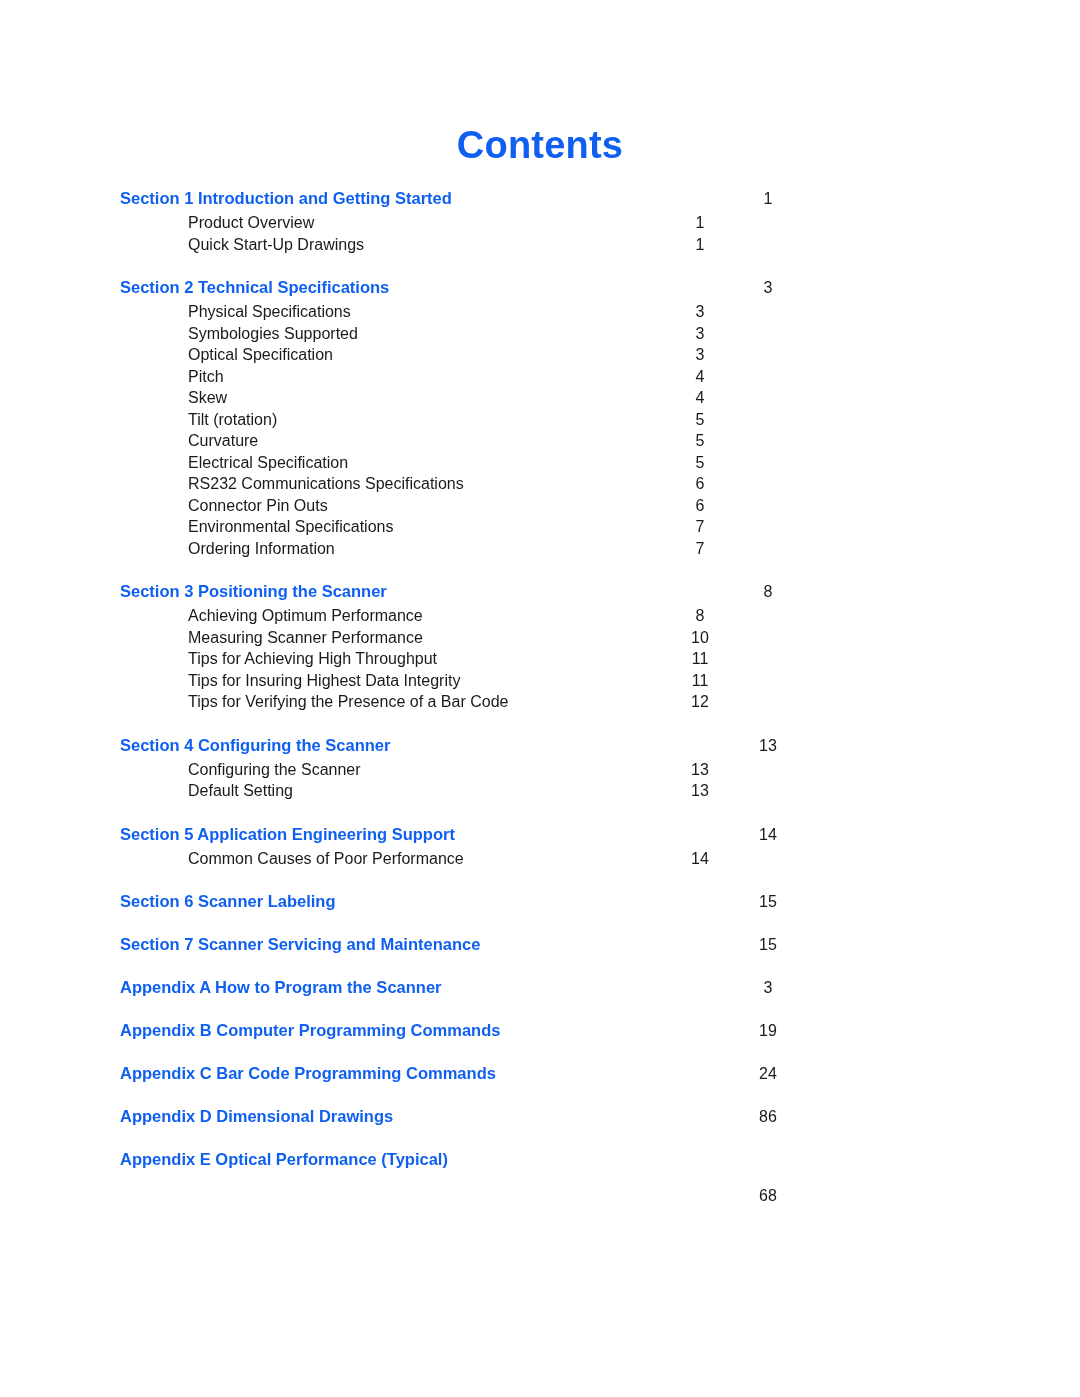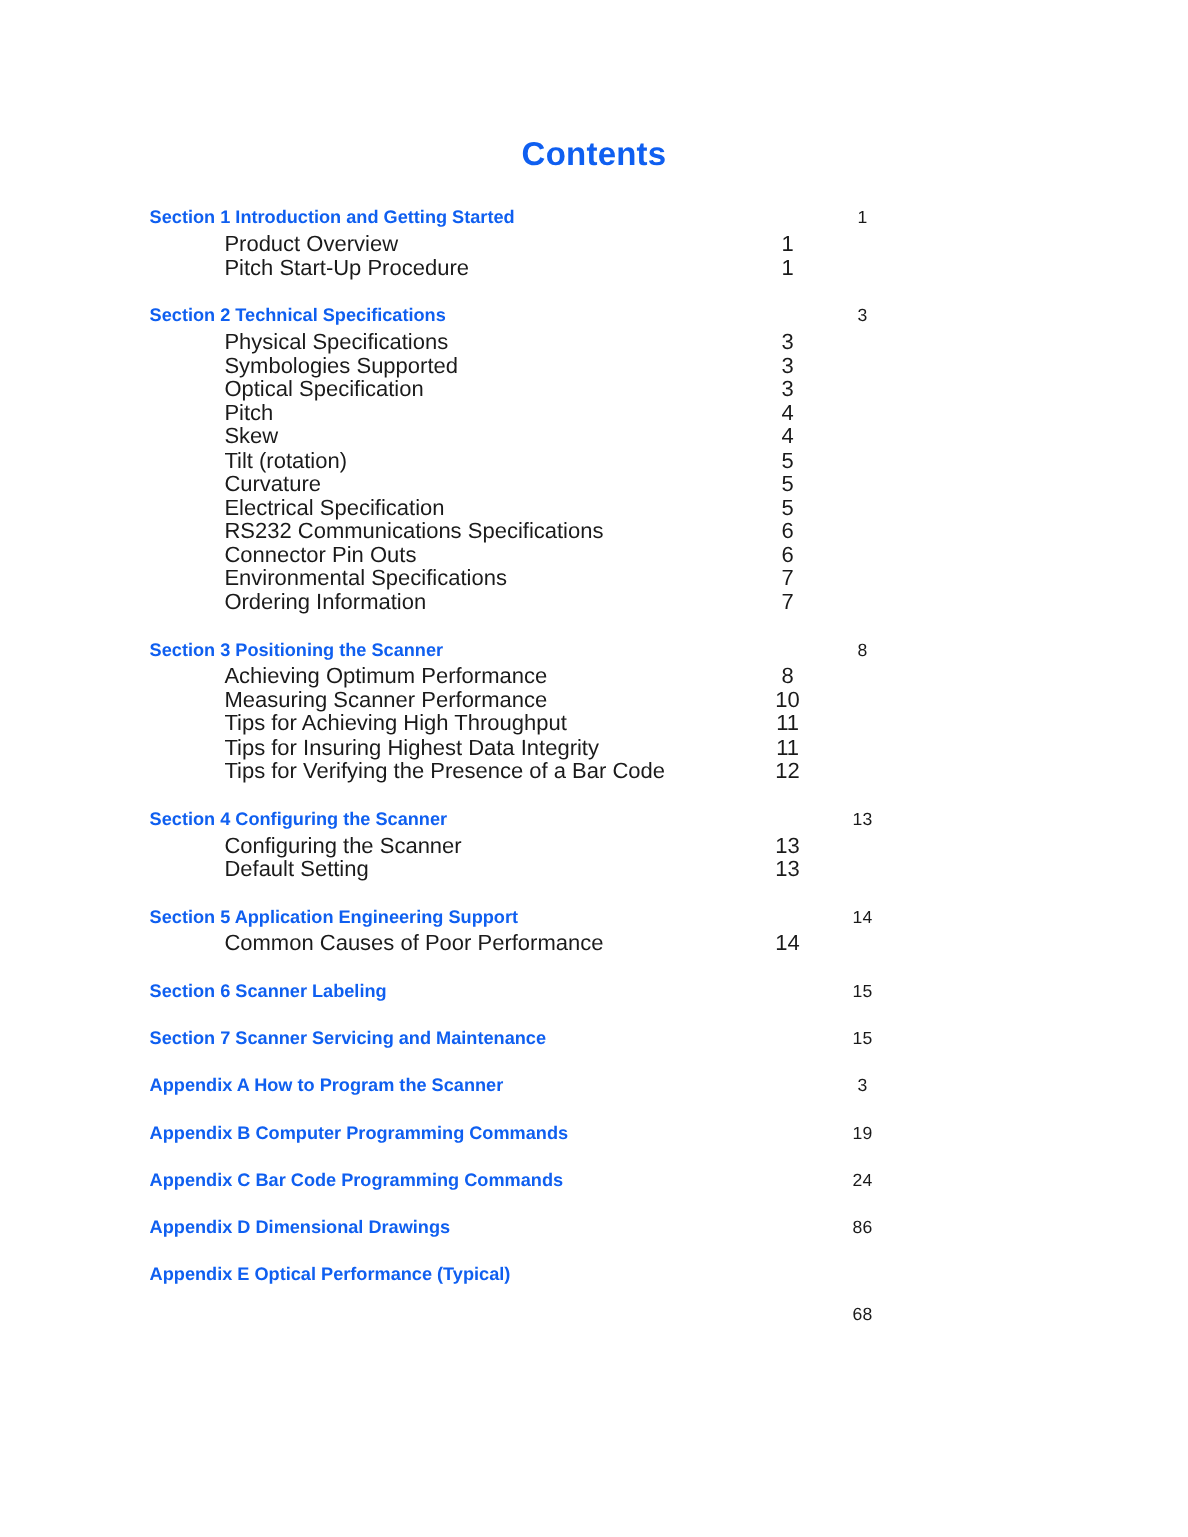--- a/index.html
+++ b/index.html
@@ -24,31 +24,31 @@
     background: #ffffff;
   }
 
   
   .page-title {
     position: absolute;
     top: 124px;
     left: 0;
     width: 1080px;
     text-align: center;
-    font-size: 30px;
+    font-size: 38px;
     font-weight: bold;
     letter-spacing: 0.2px;
     color: #0f5ff0;
   }
 
   
   .toc {
     position: absolute;
     top: 186px;
-    left: 136px;
+    left: 120px;
     width: 740px;
   }
 
   .toc-group {
     margin: 0 0 20px 0;
   }
 
   .row {
     position: relative;
     display: block;
@@ -80,21 +80,21 @@
     margin-bottom: 1px;
   }
   .row.section .pg {
     color: #1a1a1a;
     font-weight: normal;
     font-size: 16px;
   }
 
   
   .row.sub {
-    font-size: 20px;
+    font-size: 16px;
     font-weight: normal;
     color: #1a1a1a;
     padding-left: 68px;
   }
   .row.sub .pg {
     left: 556px;   
   }
 
   
   .toc-group.standalone {
@@ -106,21 +106,21 @@
 
 <div class="page">
 
   <div class="page-title" style="color: rgb(15, 95, 240);">Contents</div>
 
   <div class="toc">
 
   <div class="toc-group">
         <div class="row section" style="color: rgb(15, 95, 240);"><span class="label">Section 1  Introduction and Getting Started</span><span class="pg" style="color: rgb(26, 26, 26);">1</span></div>
         <div class="row sub"><span class="label">Product Overview</span><span class="pg">1</span></div>
-        <div class="row sub"><span class="label">Pitch Start-Up Procedure</span><span class="pg">1</span></div>
+        <div class="row sub"><span class="label">Quick Start-Up Drawings</span><span class="pg">1</span></div>
       </div>
       <div class="toc-group">
         <div class="row section" style="color: rgb(15, 95, 240);"><span class="label">Section 2  Technical Specifications</span><span class="pg" style="color: rgb(26, 26, 26);">3</span></div>
         <div class="row sub"><span class="label">Physical Specifications</span><span class="pg">3</span></div>
         <div class="row sub"><span class="label">Symbologies Supported</span><span class="pg">3</span></div>
         <div class="row sub"><span class="label">Optical Specification</span><span class="pg">3</span></div>
         <div class="row sub"><span class="label">Pitch</span><span class="pg">4</span></div>
         <div class="row sub"><span class="label">Skew</span><span class="pg">4</span></div>
         <div class="row sub"><span class="label">Tilt (rotation)</span><span class="pg">5</span></div>
         <div class="row sub"><span class="label">Curvature</span><span class="pg">5</span></div>

